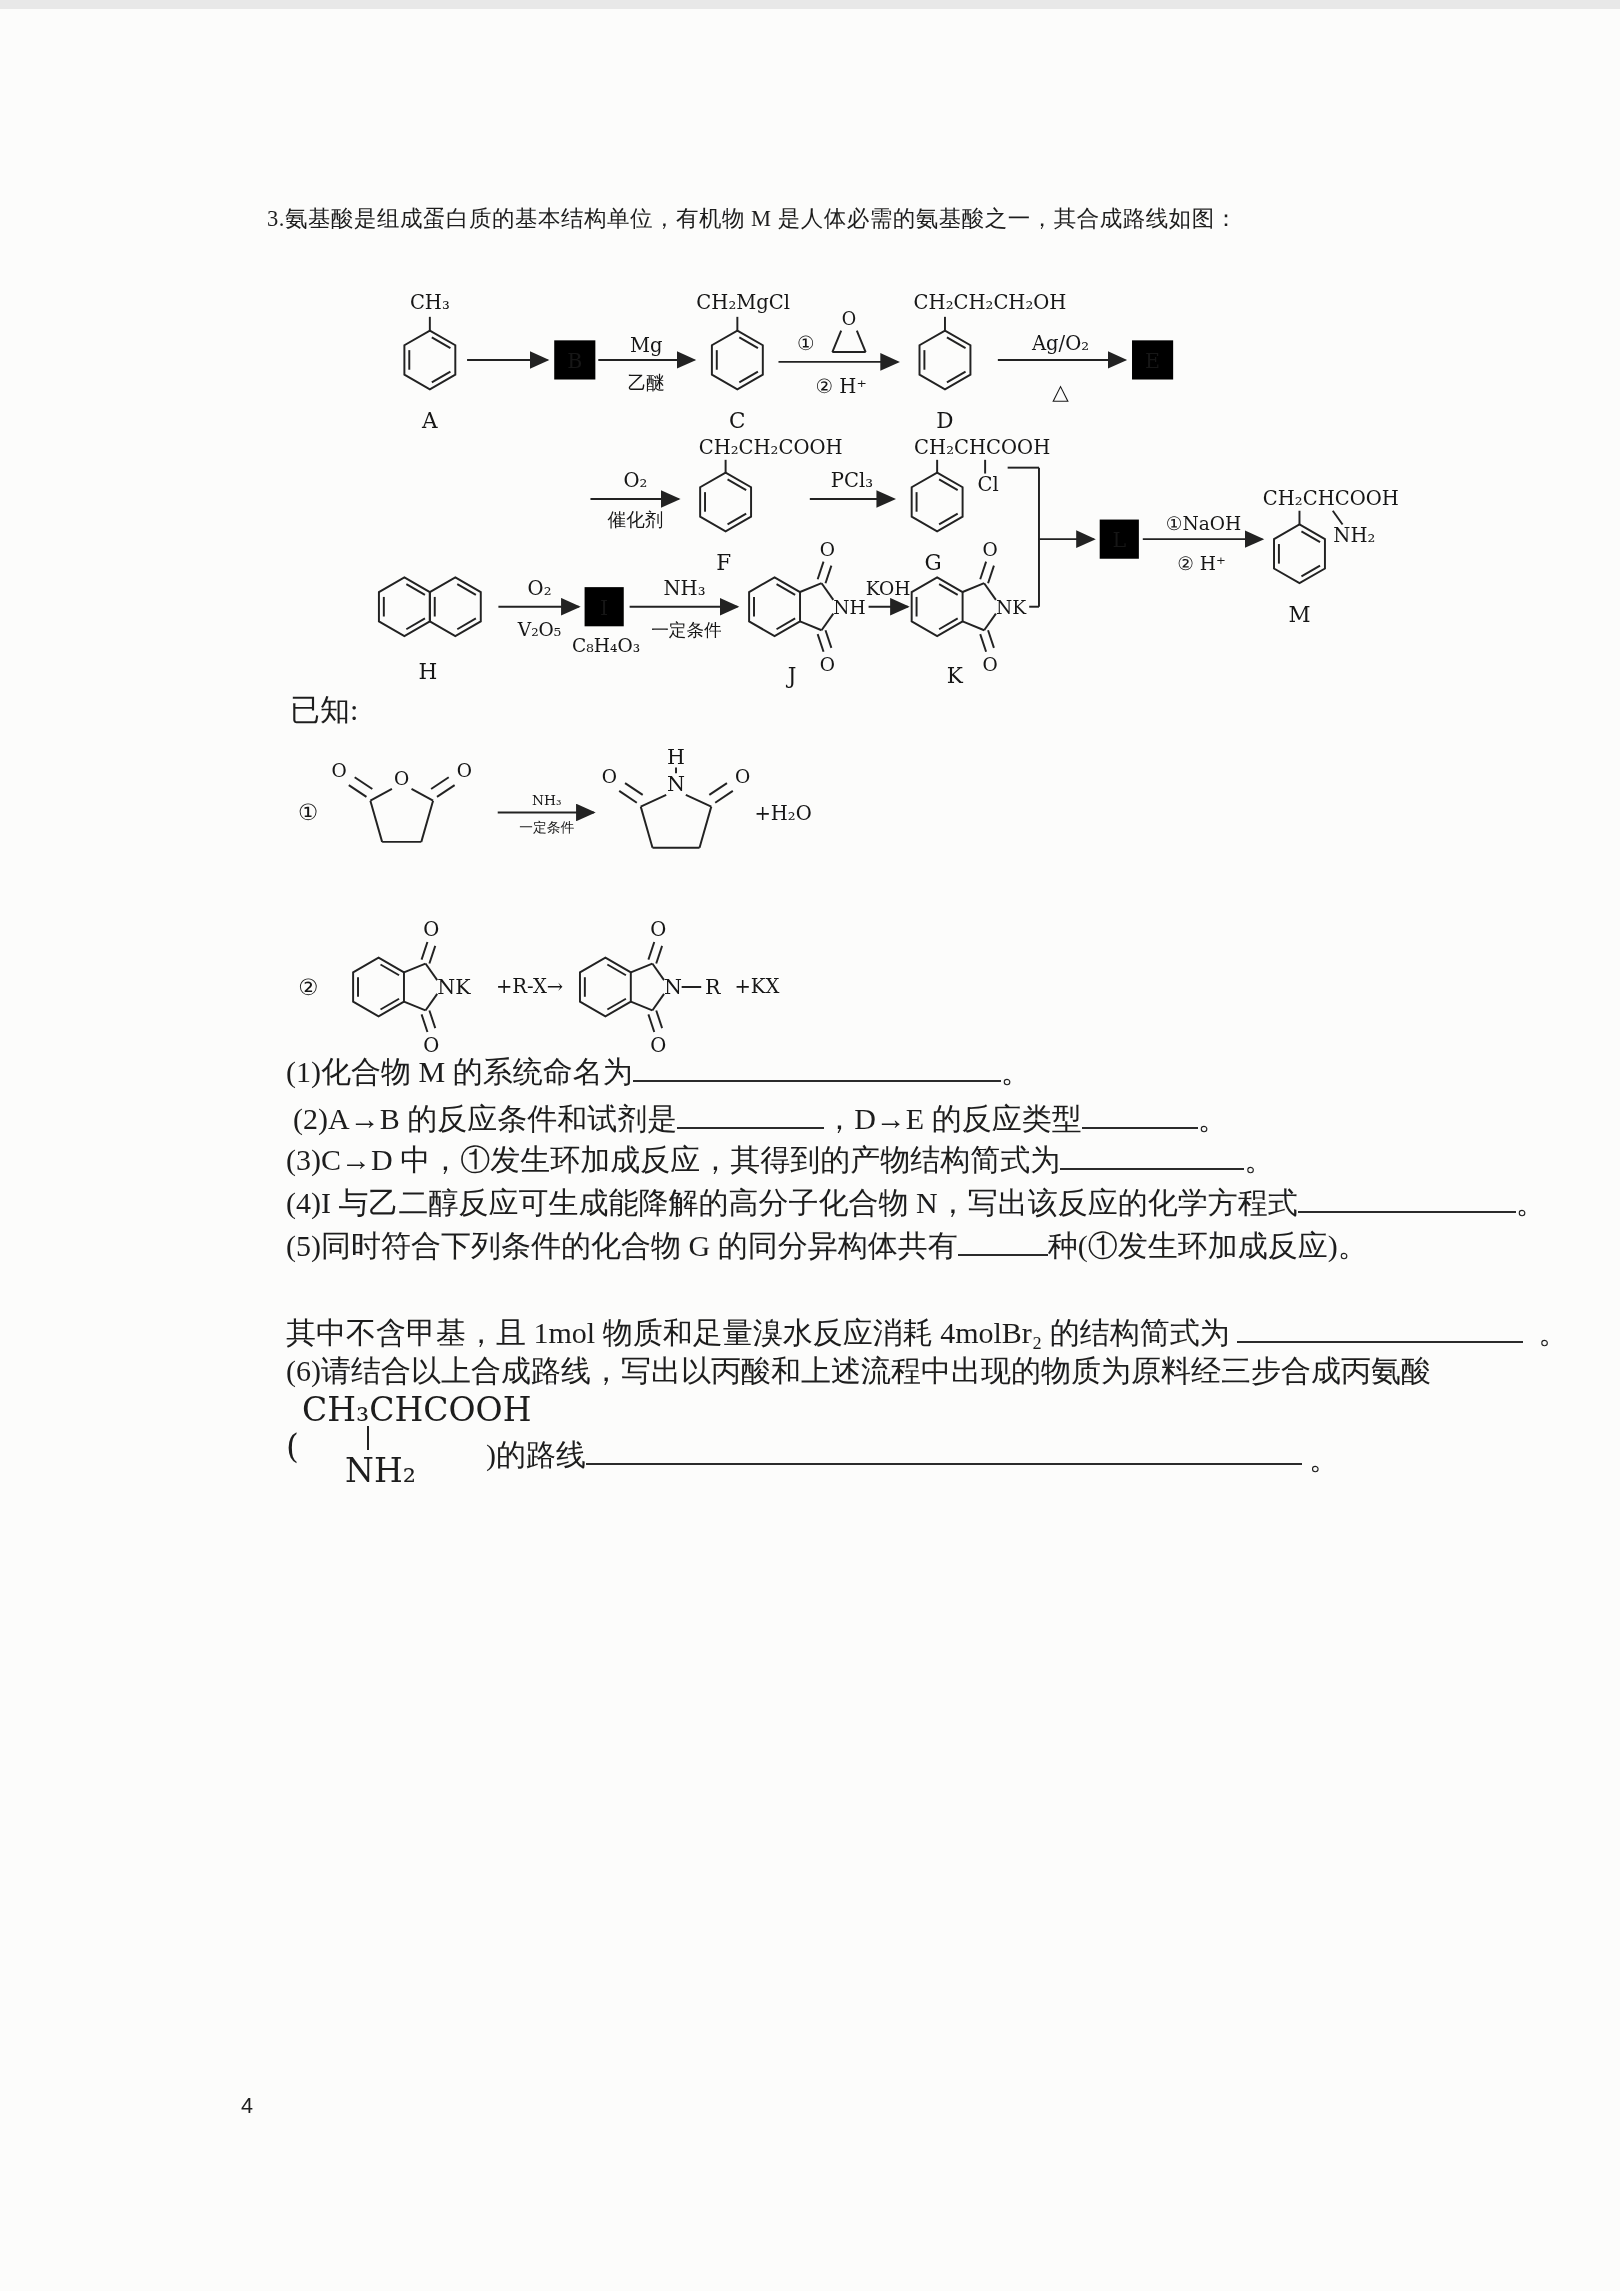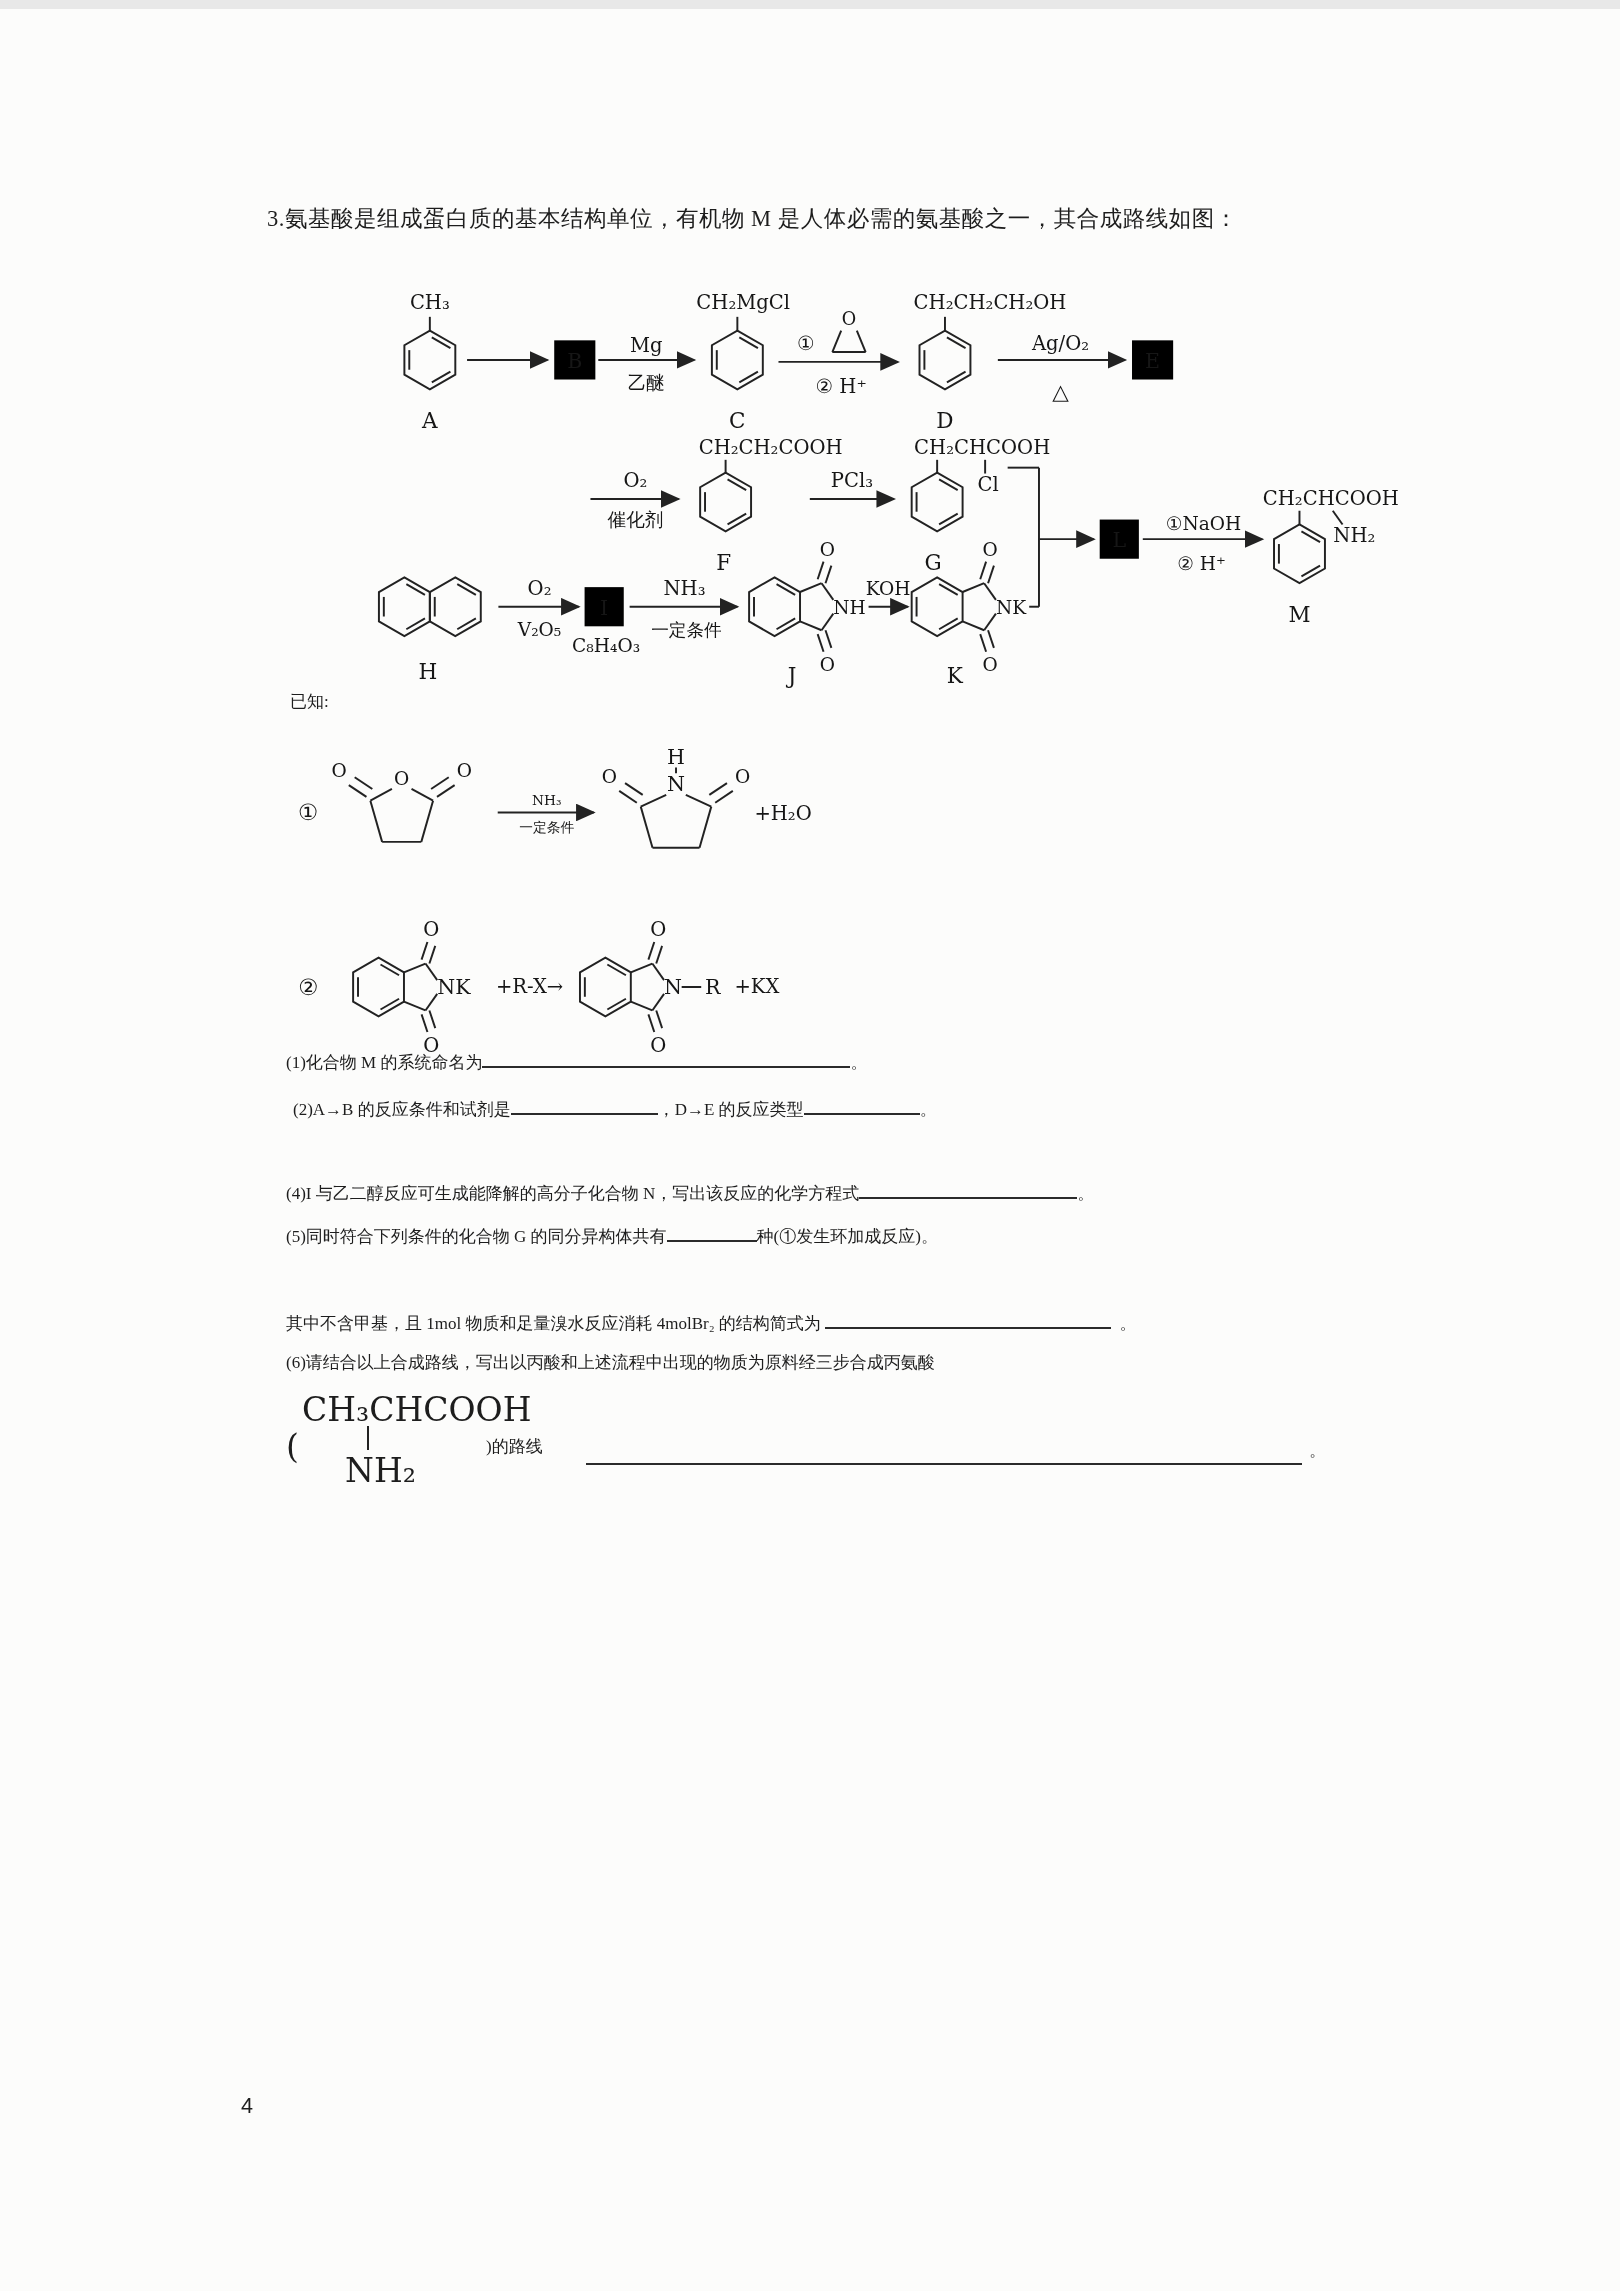--- a/index.html
+++ b/index.html
@@ -1,20 +1,20 @@
 <!DOCTYPE html>
 <html><head>
 <meta charset="utf-8">
 <style>
   html,body{margin:0;padding:0;background:#e8e8e8;}
   .page{position:relative;width:1620px;height:2292px;background:#fcfcfb;margin:9px auto;
         font-family:"Liberation Serif",serif;color:#1d1d1d;overflow:hidden;}
   .t{position:absolute;white-space:nowrap;line-height:1.25;}
   .title{font-size:22.5px;letter-spacing:0.5px;}
-  .q{font-size:17px;}
+  .q{font-size:30px;}
   .blank{display:inline-block;border-bottom:2px solid #2b2b2b;height:1.05em;vertical-align:baseline;}
   .svgabs{position:absolute;overflow:visible;}
   svg line,svg polygon,svg polyline,svg path{stroke:#222;stroke-width:2;fill:none;}
   svg text{stroke:none;fill:#161616;font-family:"DejaVu Serif",serif;}
   .f20{font-size:20px;} .f19{font-size:19px;} .f18{font-size:18px;} .f22{font-size:22px;}
   .f21{font-size:21px;} .f14{font-size:14px;} .f23{font-size:23px;}
   .lbl{font-size:22px;}
   .serif30{font-size:33px;font-family:"DejaVu Serif",serif;}
   .bond{position:absolute;width:2px;background:#222;}
   .pagenum{font-size:21.6px;font-family:"Liberation Sans",sans-serif;}
@@ -290,20 +290,21 @@
       <line x1="398" y1="90" x2="418" y2="90"></line>
       <text class="f21" x="422" y="97">R</text>
     </g>
     <text class="f20" x="452" y="96">+KX</text>
   </svg>
 
   <div class="t q" style="left:286px;top:1039px;"><span>(1)化合物 M 的系统命名为</span><span class="blank" style="width:368px;"></span><span>。</span></div>
 
   <div class="t q" style="left:293px;top:1086px;text-align:right;"><span>(2)A→B 的反应条件和试剂是</span><span class="blank" style="width:147px;"></span><span>，D→E 的反应类型</span><span class="blank" style="width:116px;"></span><span>。</span></div>
 
+  <div class="t q" style="left:286px;top:1127px;"><span>(3)C→D 中，①发生环加成反应，其得到的产物结构简式为</span><span class="blank" style="width:184px;"></span><span>。</span></div>
 
   <div class="t q" style="left:286px;top:1170px;"><span>(4)I 与乙二醇反应可生成能降解的高分子化合物 N，写出该反应的化学方程式</span><span class="blank" style="width:218px;"></span><span>。</span></div>
 
   <div class="t q" style="left:286px;top:1213px;"><span>(5)同时符合下列条件的化合物 G 的同分异构体共有</span><span class="blank" style="width:90px;"></span><span>种(①发生环加成反应)。</span></div>
 
 
   <div class="t q" style="left:286px;top:1300px;"><span>其中不含甲基，且 1mol 物质和足量溴水反应消耗 4molBr₂ 的结构简式为</span><span>&nbsp;</span><span class="blank" style="width:286px;"></span><span>&nbsp;&nbsp;</span><span>。</span></div>
 
   <div class="t q" style="left:286px;top:1343px;text-align:right;">(6)请结合以上合成路线，写出以丙酸和上述流程中出现的物质为原料经三步合成丙氨酸</div>
 

